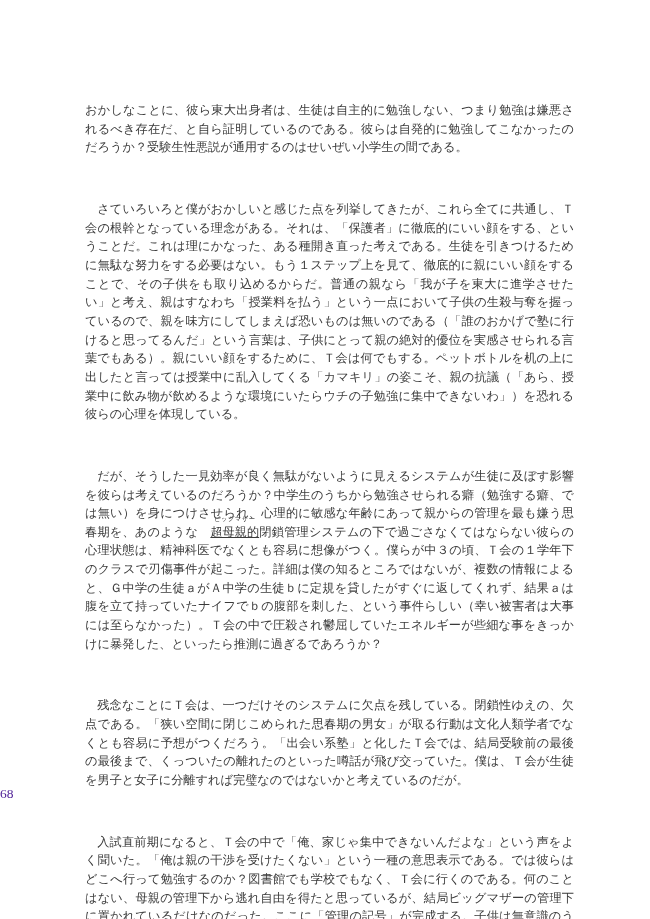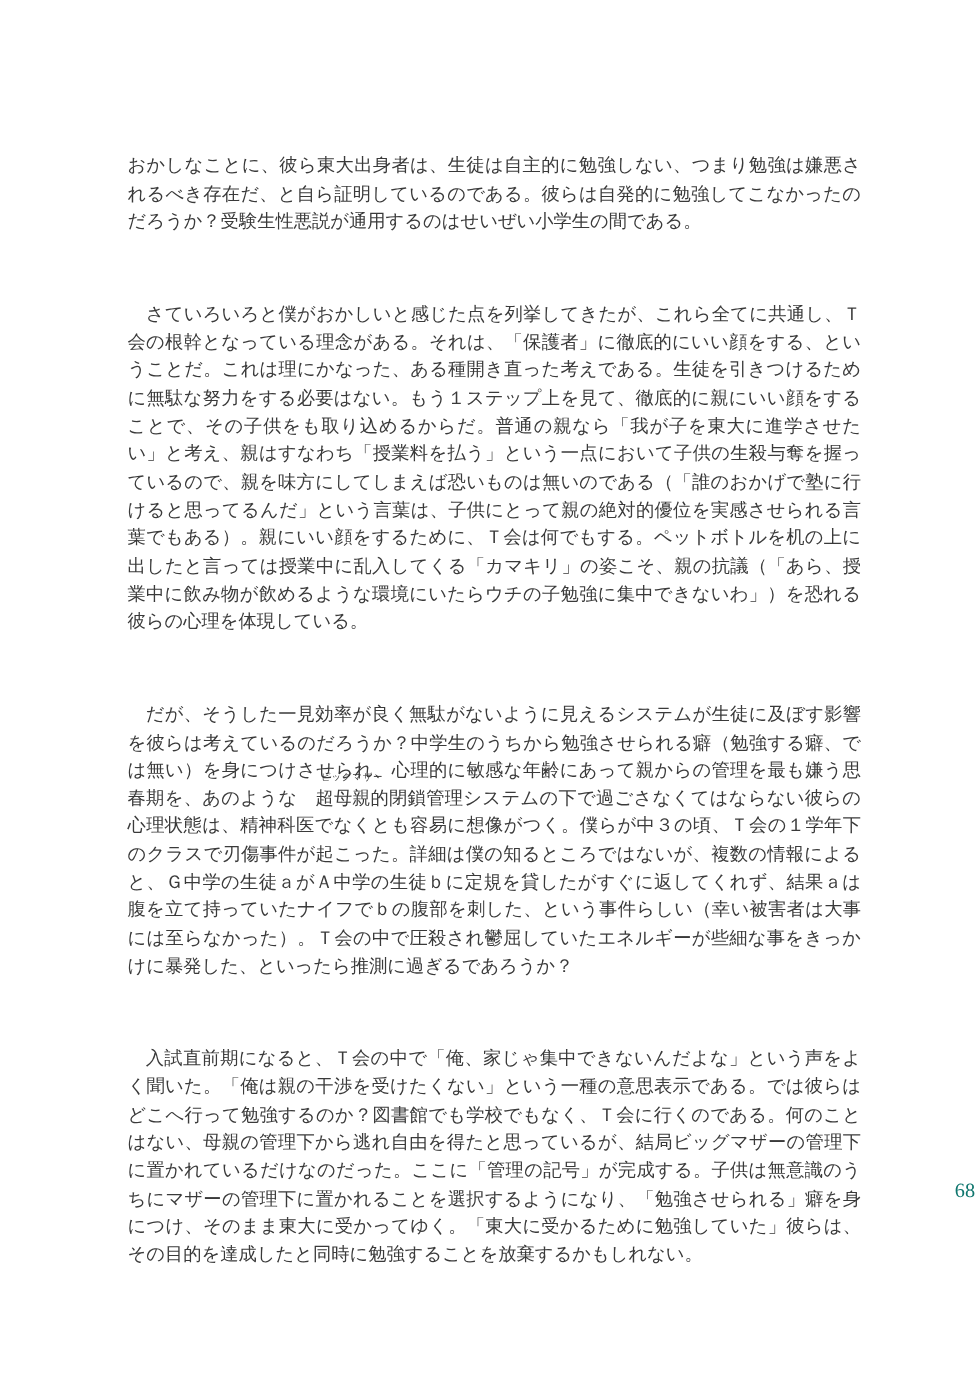--- a/index.html
+++ b/index.html
@@ -33,47 +33,49 @@
   }
   .text-block p.indent {
     text-indent: 1em;
     margin-top: 43px;
   }
   
   .ruby-wrap {
     position: relative;
     display: inline-block;
     line-height: inherit;
+    text-decoration: underline;
   }
   .ruby-top {
     position: absolute;
     top: -6.5px;
     left: 50%;
     transform: translateX(-50%);
     font-size: 6.3px;
     line-height: 1;
     white-space: nowrap;
     color: #3a3a3a;
     letter-spacing: 0.5px;
   }
   .page-number {
     position: absolute;
     top: 786px;
     left: 0;
     width: 100%;
-    text-align: right;
+    text-align: left;
     font-family: "Liberation Serif", "DejaVu Serif", serif;
     font-size: 13.5px;
-    color: #0f766e;
+    color: #4c1d95;
   }
 </style>
 </head>
 <body>
 
 <div class="page">
   <div class="text-block">
     <p>おかしなことに、彼ら東大出身者は、生徒は自主的に勉強しない、つまり勉強は嫌悪されるべき存在だ、と自ら証明しているのである。彼らは自発的に勉強してこなかったのだろうか？受験生性悪説が通用するのはせいぜい小学生の間である。</p>
     <p class="indent">さていろいろと僕がおかしいと感じた点を列挙してきたが、これら全てに共通し、Ｔ会の根幹となっている理念がある。それは、「保護者」に徹底的にいい顔をする、ということだ。これは理にかなった、ある種開き直った考えである。生徒を引きつけるために無駄な努力をする必要はない。もう１ステップ上を見て、徹底的に親にいい顔をすることで、その子供をも取り込めるからだ。普通の親なら「我が子を東大に進学させたい」と考え、親はすなわち「授業料を払う」という一点において子供の生殺与奪を握っているので、親を味方にしてしまえば恐いものは無いのである（「誰のおかげで塾に行けると思ってるんだ」という言葉は、子供にとって親の絶対的優位を実感させられる言葉でもある）。親にいい顔をするために、Ｔ会は何でもする。ペットボトルを机の上に出したと言っては授業中に乱入してくる「カマキリ」の姿こそ、親の抗議（「あら、授業中に飲み物が飲めるような環境にいたらウチの子勉強に集中できないわ」）を恐れる彼らの心理を体現している。</p>
     <p class="indent"><span>だが、そうした一見効率が良く無駄がないように見えるシステムが生徒に及ぼす影響を彼らは考えているのだろうか？中学生のうちから勉強させられる癖（勉強する癖、では無い）を身につけさせられ、心理的に敏感な年齢にあって親からの管理を最も嫌う思春期を、あのような</span><span class="ruby-wrap"><span class="ruby-top">ビッグマザー</span><span>超母親的</span></span><span>閉鎖管理システムの下で過ごさなくてはならない彼らの心理状態は、精神科医でなくとも容易に想像がつく。僕らが中３の頃、Ｔ会の１学年下のクラスで刃傷事件が起こった。詳細は僕の知るところではないが、複数の情報によると、Ｇ中学の生徒ａがＡ中学の生徒ｂに定規を貸したがすぐに返してくれず、結果ａは腹を立て持っていたナイフでｂの腹部を刺した、という事件らしい（幸い被害者は大事には至らなかった）。Ｔ会の中で圧殺され鬱屈していたエネルギーが些細な事をきっかけに暴発した、といったら推測に過ぎるであろうか？</span></p>
+    <p class="indent">残念なことにＴ会は、一つだけそのシステムに欠点を残している。閉鎖性ゆえの、欠点である。「狭い空間に閉じこめられた思春期の男女」が取る行動は文化人類学者でなくとも容易に予想がつくだろう。「出会い系塾」と化したＴ会では、結局受験前の最後の最後まで、くっついたの離れたのといった噂話が飛び交っていた。僕は、Ｔ会が生徒を男子と女子に分離すれば完璧なのではないかと考えているのだが。</p>
     <p class="indent">入試直前期になると、Ｔ会の中で「俺、家じゃ集中できないんだよな」という声をよく聞いた。「俺は親の干渉を受けたくない」という一種の意思表示である。では彼らはどこへ行って勉強するのか？図書館でも学校でもなく、Ｔ会に行くのである。何のことはない、母親の管理下から逃れ自由を得たと思っているが、結局ビッグマザーの管理下に置かれているだけなのだった。ここに「管理の記号」が完成する。子供は無意識のうちにマザーの管理下に置かれることを選択するようになり、「勉強させられる」癖を身につけ、そのまま東大に受かってゆく。「東大に受かるために勉強していた」彼らは、その目的を達成したと同時に勉強することを放棄するかもしれない。</p>
   </div>
   <div class="page-number">68</div>
 </div>
 
 </body></html>

